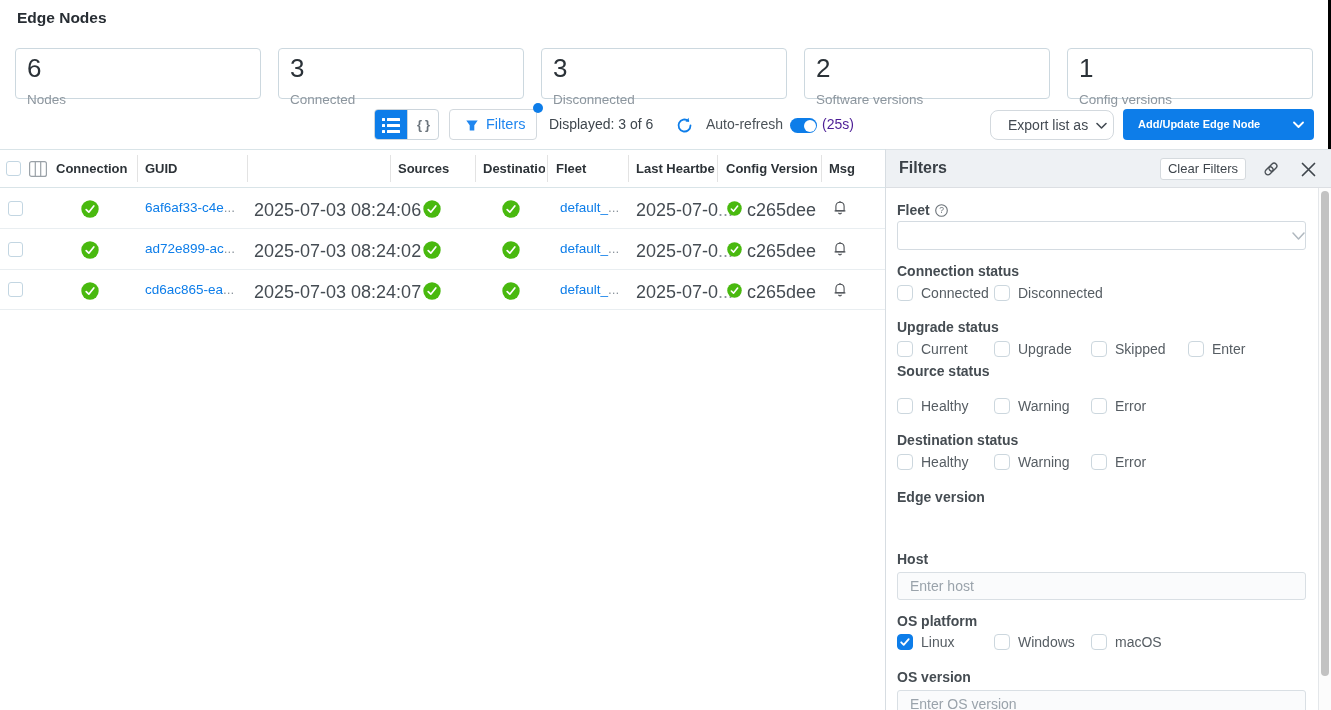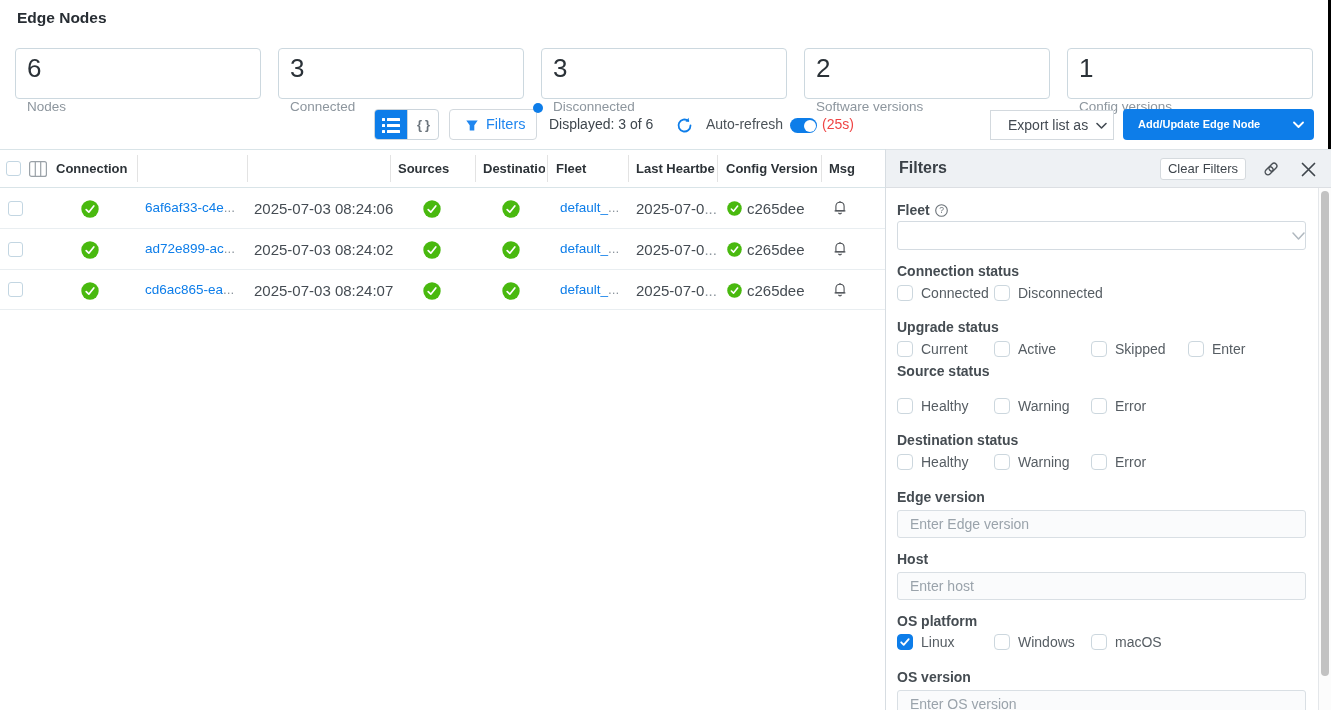--- a/index.html
+++ b/index.html
@@ -4,48 +4,48 @@
 <style>
   * { margin:0; padding:0; box-sizing:border-box; }
   html,body { width:1331px; height:710px; background:#fff; font-family:"Liberation Sans", sans-serif; overflow:hidden; }
   .abs { position:absolute; }
   #page { position:relative; width:1331px; height:710px; background:#fff; overflow:hidden; }
 
   .title { left:17px; top:10px; font-size:15.5px; font-weight:bold; color:#272d33; line-height:16px; }
 
   .card { top:48px; height:51px; width:246px; border:1px solid #ccd8df; border-radius:4px; background:#fff; padding:4px 11px; }
   .card .num { font-size:26px; color:#2b3238; line-height:30px; }
-  .card .lbl { font-size:13.5px; color:#8d969e; line-height:16px; margin-top:16px; }
+  .card .lbl { font-size:13.5px; color:#8d969e; line-height:16px; margin-top:9px; }
 
   
   .finput { left:16px; top:109px; width:352px; height:31px; border:1px solid #ccd5dc; border-radius:4px; background:#fff; }
   .finput .ph { position:absolute; left:39px; top:7px; font-size:14px; color:#9ba4ac; }
   .btngroup { left:374px; top:109px; width:65px; height:31px; border:1px solid #ccd5dc; border-radius:4px; background:#fff; overflow:hidden; }
   .bg-list { position:absolute; left:0; top:0; width:32px; height:31px; background:#0d7de9; }
   .bg-json { position:absolute; left:32px; top:0; width:33px; height:29px; border-left:1px solid #ccd5dc; color:#6a737b; font-size:13px; font-weight:bold; text-align:center; line-height:29px; letter-spacing:1px;}
   .filtersbtn { left:449px; top:109px; width:88px; height:31px; border:1px solid #d3d9de; border-radius:4px; background:#fff; }
   .filtersbtn span { position:absolute; left:36px; top:6px; color:#1f86ef; font-size:14.5px; }
   .bluedot { left:533px; top:103px; width:10px; height:10px; border-radius:50%; background:#0d7de9; }
   .displayed { left:549px; top:116px; font-size:14px; color:#3e464d; }
   .autorefresh { left:706px; top:116px; font-size:14px; color:#4b5258; }
-  .sec25 { left:822px; top:116px; font-size:14px; color:#ef4444; }
+  .sec25 { left:822px; top:116px; font-size:14px; color:#4c1d95; }
   .toggle { left:790px; top:118px; width:27px; height:15px; border-radius:8px; background:#0d7de9; }
   .toggle .knob { position:absolute; right:1.5px; top:1.5px; width:12px; height:12px; border-radius:50%; background:#fff; }
-  .exportbtn { left:990px; top:110px; width:124px; height:30px; border:1px solid #d3d9de; border-radius:0; background:#fff; font-size:14px; color:#434a52; text-align:left; line-height:28px; padding-left:17px;}
+  .exportbtn { left:990px; top:110px; width:124px; height:30px; border:1px solid #d3d9de; border-radius:8px; background:#fff; font-size:14px; color:#434a52; text-align:left; line-height:28px; padding-left:17px;}
   .addbtn { left:1123px; top:109px; width:191px; height:31px; border-radius:4px; background:#0d7de9; color:#fff; font-size:11px; font-weight:bold; line-height:31px; padding-left:15px; }
 
   
   .thead { left:0px; top:149px; width:886px; height:39px; border-top:1px solid #d9e4e8; border-bottom:1px solid #d9e4e8; background:#fff; }
   .hcell { position:absolute; top:0; height:38px; line-height:38px; font-size:13px; font-weight:bold; color:#2d3338; overflow:hidden; white-space:nowrap; }
   .vsep { position:absolute; top:5px; height:27px; width:1px; background:#e3e3e3; }
   .row { left:0px; width:886px; height:41px; border-bottom:1px solid #e9eef1; background:#fff; }
   .cb { width:15px; height:15px; border:1px solid #c3d6e2; border-radius:3px; background:#fff; }
   .gcheck { width:18px; height:18px; }
   .link { font-size:13.5px; color:#0d7de9; white-space:nowrap; }
-  .dim { font-size:15px; color:#454c53; white-space:nowrap; }
+  .dim { font-size:18px; color:#454c53; white-space:nowrap; }
   .ell { color:#8d969e; }
 
   
   .panel-border { left:885px; top:149px; width:1px; height:561px; background:#d7dde2; }
   .phead { left:886px; top:149px; width:445px; height:39px; background:#eef1f4; border-top:1px solid #dde3e7; border-bottom:1px solid #dcdfe3; }
   .phead .t { position:absolute; left:13px; top:9px; font-size:16px; font-weight:bold; color:#3a4147; }
   .clearbtn { position:absolute; left:274px; top:8px; width:86px; height:22px; background:#fff; border:1px solid #d5dade; border-radius:3px; font-size:13px; color:#3f464d; text-align:center; line-height:20px; }
   .pbody { left:886px; top:188px; width:431px; height:522px; background:#fff; }
   .plabel { position:absolute; left:11px; font-size:14px; font-weight:bold; color:#454c52; }
   .pselect { position:absolute; left:11px; width:409px; height:29px; border:1px solid #d4dbe1; border-radius:3px; background:#fff; }
@@ -128,20 +128,21 @@
   </div>
 
   <div class="abs thead">
     <div class="cb abs" style="left:6px;top:11px;"></div>
     <svg class="abs" style="left:29px;top:11px;" width="18" height="16" viewBox="0 0 18 16">
         <rect x="0.6" y="0.6" width="16.8" height="14.8" rx="2" fill="none" stroke="#9aa1a7" stroke-width="1.2"></rect>
         <line x1="6.3" y1="1" x2="6.3" y2="15" stroke="#9aa1a7" stroke-width="1.2"></line>
         <line x1="11.7" y1="1" x2="11.7" y2="15" stroke="#9aa1a7" stroke-width="1.2"></line>
       </svg>
     <div class="hcell" style="left:56px;width:80px;">Connection</div>
+    <div class="hcell" style="left:145px;width:100px;">GUID</div>
     <div class="hcell" style="left:398px;width:75px;">Sources</div>
     <div class="hcell" style="left:483px;width:62px;">Destinations</div>
     <div class="hcell" style="left:556px;width:70px;">Fleet</div>
     <div class="hcell" style="left:636px;width:79px;">Last Heartbeat</div>
     <div class="hcell" style="left:726px;width:94px;">Config Version</div>
     <div class="hcell" style="left:829px;width:50px;">Msg</div>
     <div class="vsep" style="left:137px;"></div>
     <div class="vsep" style="left:247px;"></div>
     <div class="vsep" style="left:390px;"></div>
     <div class="vsep" style="left:475px;"></div>
@@ -270,21 +271,21 @@
     <div class="plabel" style="top:72px;line-height:22px;">Connection status</div>
     <div class="fcb" style="left:11px;top:97px;"></div>
       <div class="fcl" style="left:35px;top:94px;line-height:22px;">Connected</div>
     <div class="fcb" style="left:108px;top:97px;"></div>
       <div class="fcl" style="left:132px;top:94px;line-height:22px;">Disconnected</div>
 
     <div class="plabel" style="top:128px;line-height:22px;">Upgrade status</div>
     <div class="fcb" style="left:11px;top:153px;"></div>
       <div class="fcl" style="left:35px;top:150px;line-height:22px;">Current</div>
     <div class="fcb" style="left:108px;top:153px;"></div>
-      <div class="fcl" style="left:132px;top:150px;line-height:22px;">Active</div>
+      <div class="fcl" style="left:132px;top:150px;line-height:22px;">Upgrade</div>
     <div class="fcb" style="left:205px;top:153px;"></div>
       <div class="fcl" style="left:229px;top:150px;line-height:22px;">Skipped</div>
     <div class="fcb" style="left:302px;top:153px;"></div>
       <div class="fcl" style="left:326px;top:150px;line-height:22px;">Enter</div>
 
     <div class="plabel" style="top:172px;line-height:22px;">Source status</div>
     <div class="fcb" style="left:11px;top:210px;"></div>
       <div class="fcl" style="left:35px;top:207px;line-height:22px;">Healthy</div>
     <div class="fcb" style="left:108px;top:210px;"></div>
       <div class="fcl" style="left:132px;top:207px;line-height:22px;">Warning</div>
@@ -293,21 +294,20 @@
 
     <div class="plabel" style="top:241px;line-height:22px;">Destination status</div>
     <div class="fcb" style="left:11px;top:266px;"></div>
       <div class="fcl" style="left:35px;top:263px;line-height:22px;">Healthy</div>
     <div class="fcb" style="left:108px;top:266px;"></div>
       <div class="fcl" style="left:132px;top:263px;line-height:22px;">Warning</div>
     <div class="fcb" style="left:205px;top:266px;"></div>
       <div class="fcl" style="left:229px;top:263px;line-height:22px;">Error</div>
 
     <div class="plabel" style="top:298px;line-height:22px;">Edge version</div>
-    <div class="pinput" style="top:322px;">Enter Edge version</div>
 
     <div class="plabel" style="top:360px;line-height:22px;">Host</div>
     <div class="pinput" style="top:384px;">Enter host</div>
 
     <div class="plabel" style="top:422px;line-height:22px;">OS platform</div>
     <div class="fcb on" style="left:11px;top:446px;">
         <svg width="14" height="14" viewBox="0 0 14 14" style="position:absolute;left:0;top:0;">
           <path d="M3.2 7.3 l2.5 2.5 5-5.6" fill="none" stroke="#fff" stroke-width="1.8" stroke-linecap="round" stroke-linejoin="round"></path>
         </svg>
       </div>

